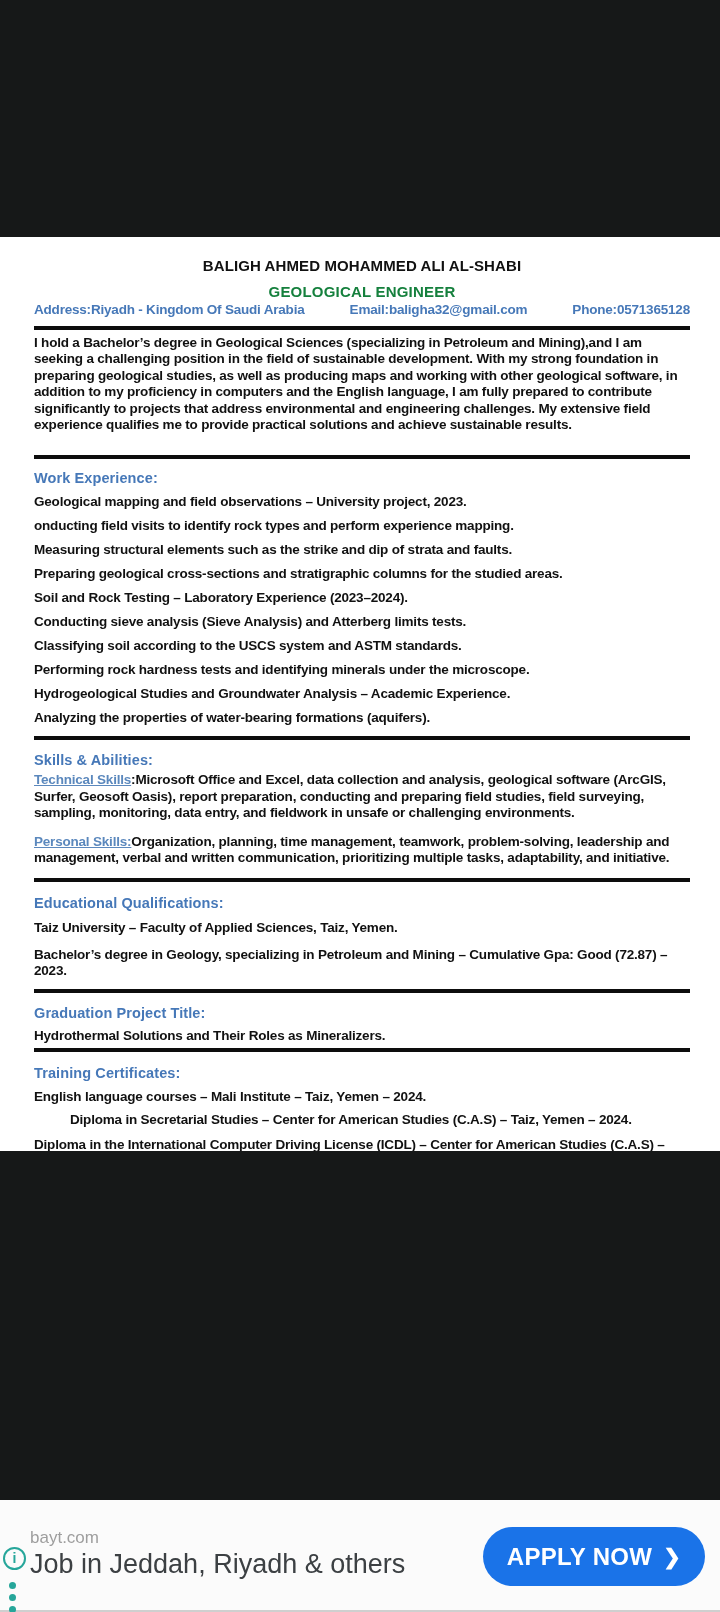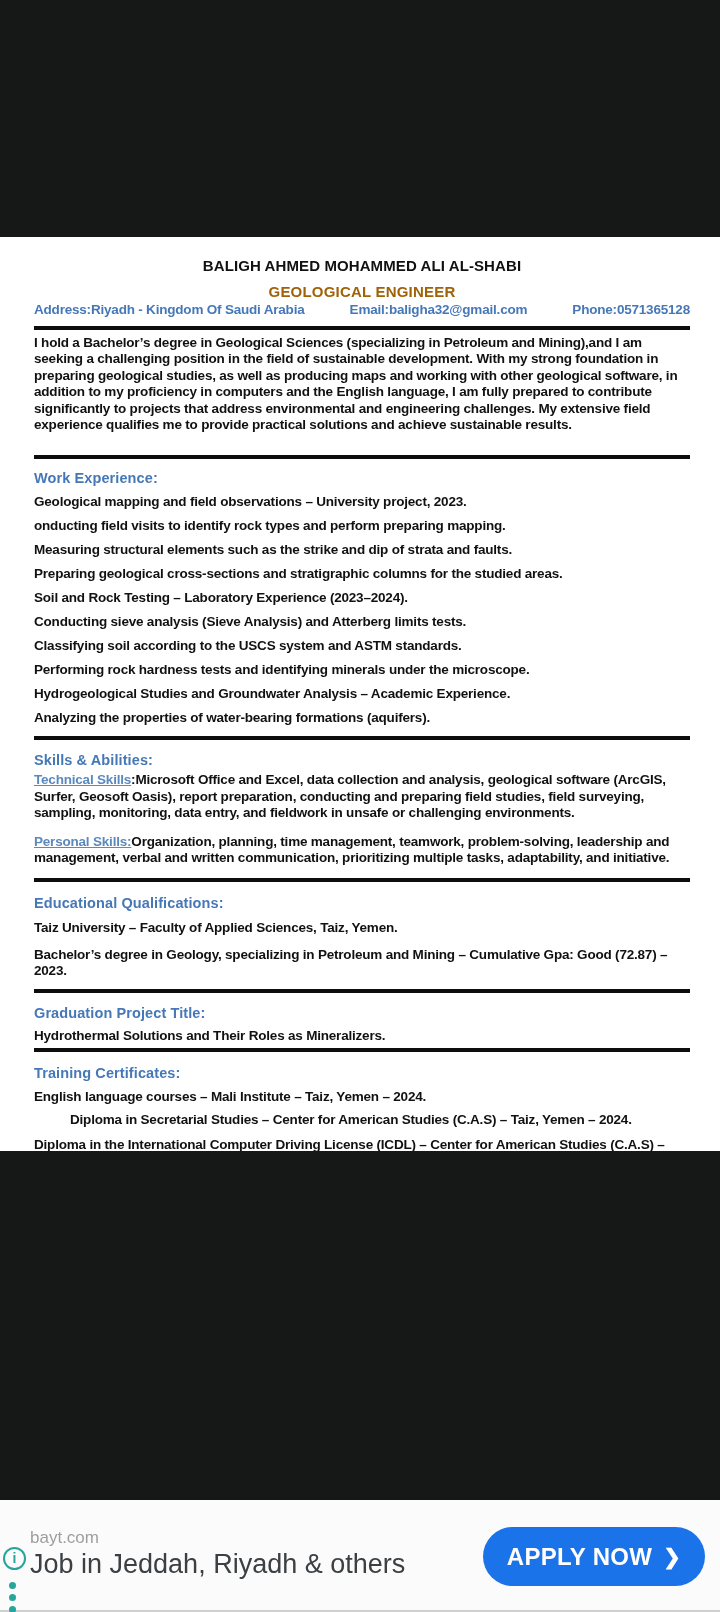--- a/index.html
+++ b/index.html
@@ -9,21 +9,21 @@
     font-family:"Liberation Sans",sans-serif;
   }
   
   .document{
     position:absolute;top:237px;left:0;width:720px;height:914px;
     background:#ffffff;box-sizing:border-box;
     padding:20px 30px 0 34px;overflow:hidden;
     color:#111111;font-weight:bold;letter-spacing:-0.2px;
   }
   .doc-name{font-size:15px;line-height:17px;text-align:center;letter-spacing:0.1px;}
-  .doc-title{font-size:15px;line-height:16px;text-align:center;color:#a16207;margin-top:10px;letter-spacing:0.2px;}
+  .doc-title{font-size:15px;line-height:16px;text-align:center;color:#15803d;margin-top:10px;letter-spacing:0.2px;}
   .contact-row{display:flex;justify-content:space-between;color:#4678b8;font-size:13.5px;margin-top:2px;}
   .rule{height:4px;background:#0d0d0d;border:none;}
   .rule-contact{margin-top:9px;}
   .summary{font-size:13.5px;line-height:16.4px;margin-top:5px;}
   .rule-summary{margin-top:22px;}
   .sec-heading{color:#4678b8;font-size:14.5px;line-height:16px;letter-spacing:0.1px;}
   .h-we{margin-top:11px;}
   .we-item{font-size:13.5px;line-height:17px;margin-top:7px;}
   .rule-we{margin-top:10px;}
   .h-skills{margin-top:12px;}
@@ -84,21 +84,21 @@
   </div>
 
   <div class="rule rule-contact"></div>
 
   <div class="summary">I hold a Bachelor’s degree in Geological Sciences (specializing in Petroleum and Mining),and I am seeking a challenging position in the field of sustainable development. With my strong foundation in preparing geological studies, as well as producing maps and working with other geological software, in addition to my proficiency in computers and the English language, I am fully prepared to contribute significantly to projects that address environmental and engineering challenges. My extensive field experience qualifies me to provide practical solutions and achieve sustainable results.</div>
 
   <div class="rule rule-summary"></div>
 
   <div class="sec-heading h-we">Work Experience:</div>
   <div class="we-item">Geological mapping and field observations – University project, 2023.</div>
-  <div class="we-item">onducting field visits to identify rock types and perform preparing mapping.</div>
+  <div class="we-item">onducting field visits to identify rock types and perform experience mapping.</div>
   <div class="we-item">Measuring structural elements such as the strike and dip of strata and faults.</div>
   <div class="we-item">Preparing geological cross-sections and stratigraphic columns for the studied areas.</div>
   <div class="we-item">Soil and Rock Testing – Laboratory Experience (2023–2024).</div>
   <div class="we-item">Conducting sieve analysis (Sieve Analysis) and Atterberg limits tests.</div>
   <div class="we-item">Classifying soil according to the USCS system and ASTM standards.</div>
   <div class="we-item">Performing rock hardness tests and identifying minerals under the microscope.</div>
   <div class="we-item">Hydrogeological Studies and Groundwater Analysis – Academic Experience.</div>
   <div class="we-item">Analyzing the properties of water-bearing formations (aquifers).</div>
 
   <div class="rule rule-we"></div>

